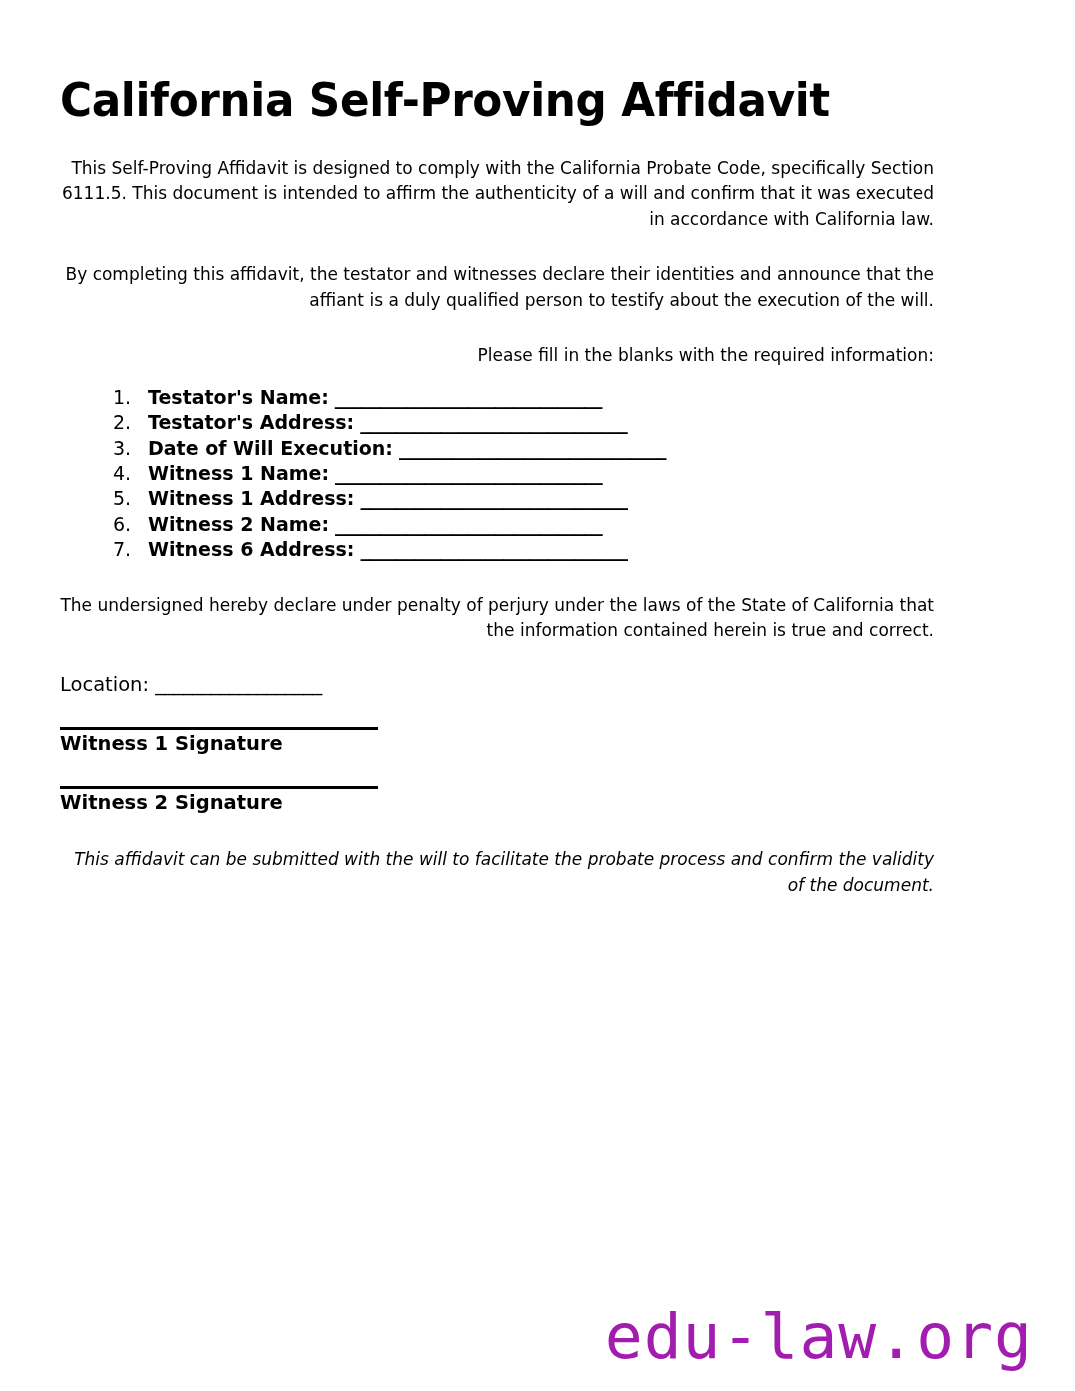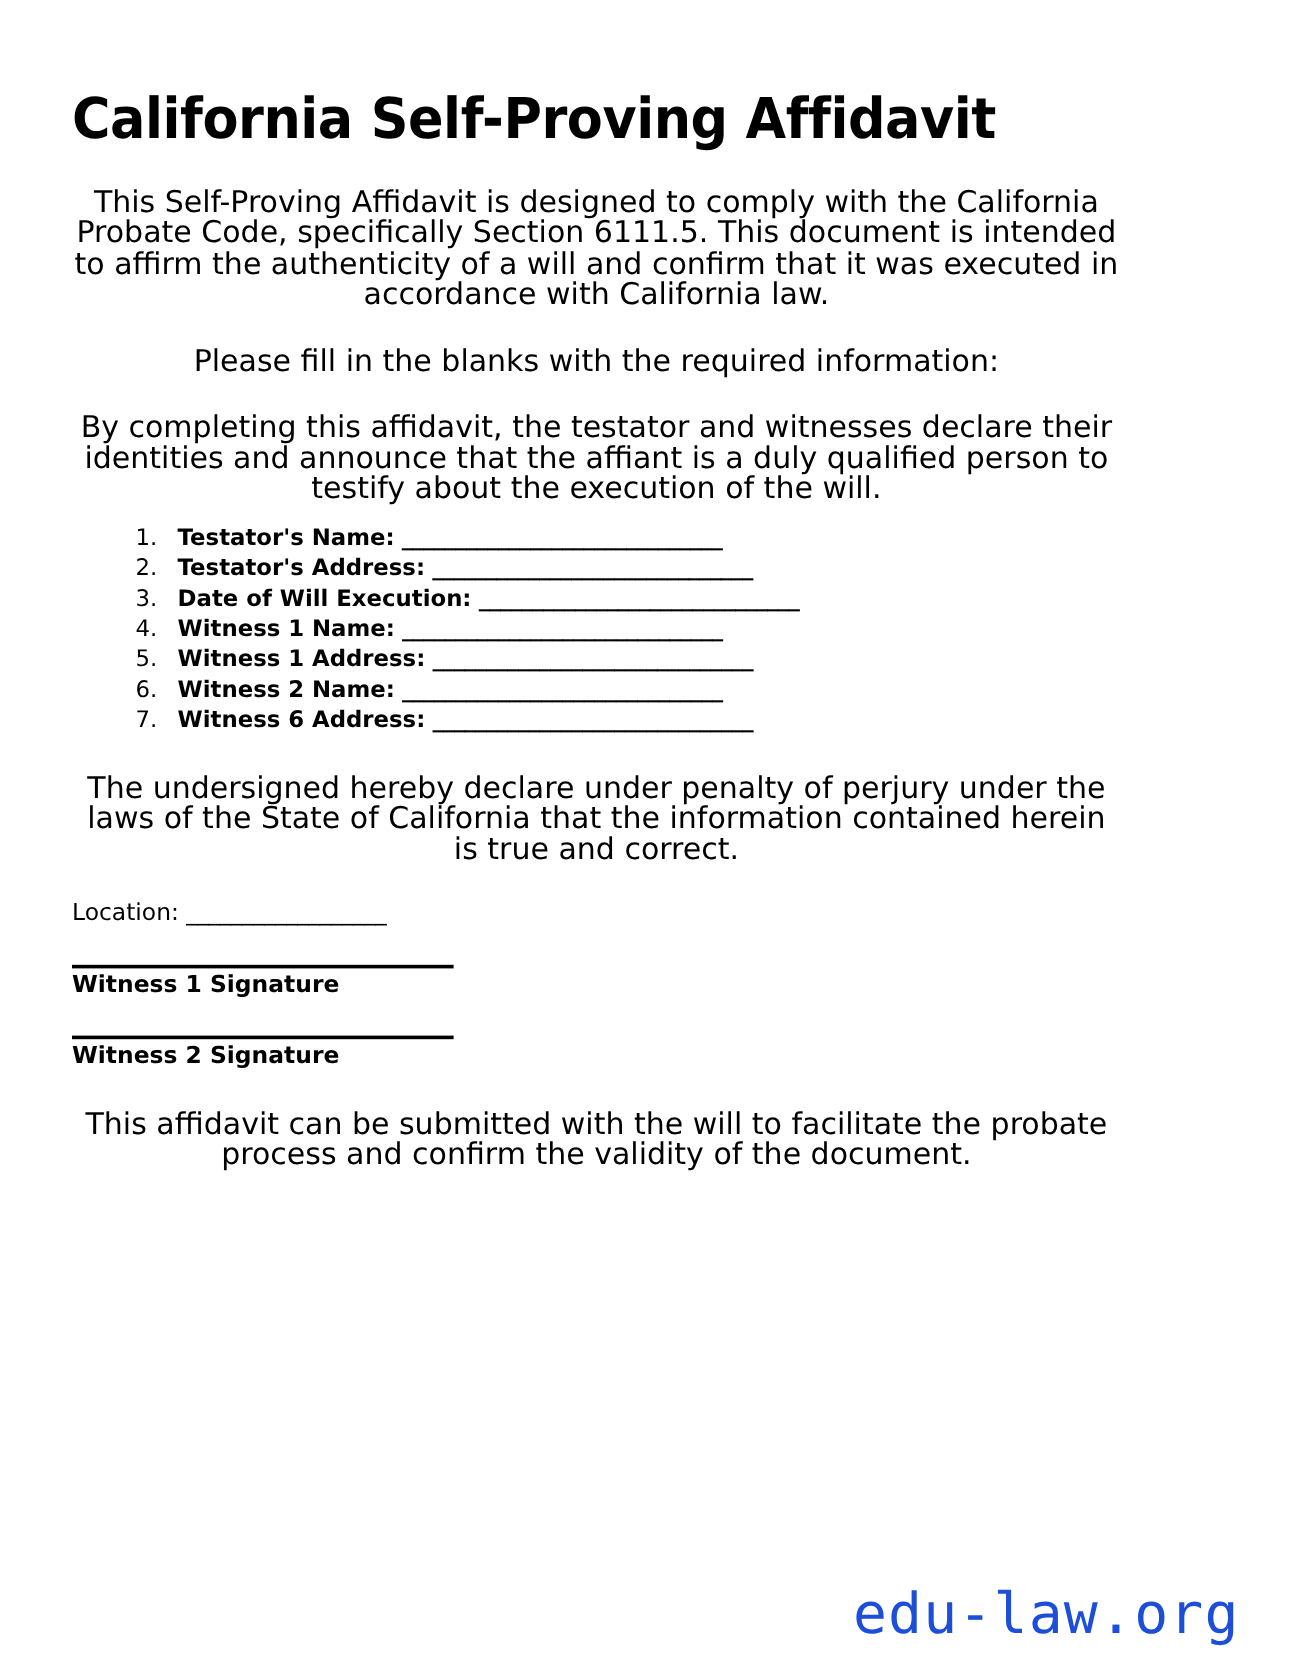--- a/index.html
+++ b/index.html
@@ -33,26 +33,26 @@
     line-height: 1.1;
     letter-spacing: -0.4px;
     margin: 0;
     padding-top: 14px;
     transform: scaleX(0.93);
     transform-origin: left center;
     white-space: nowrap;
   }
 
   .para {
-    font-size: 25px;
+    font-size: 17px;
     line-height: 25.5px;
     margin: 0;
     padding-top: 30px;
     max-width: 935px;
-    text-align: center;
+    text-align: right;
   }
 
   ol.fields {
     margin: 0;
     padding: 16px 0 0 0;
     list-style: none;
     counter-reset: fielditem;
   }
 
   ol.fields li {
@@ -107,45 +107,46 @@
   }
 
   .sig-label {
     font-size: 19.5px;
     line-height: 25px;
     font-weight: bold;
   }
 
   .closing {
     padding-top: 32px;
+    font-style: italic;
   }
 
   .watermark {
     position: absolute;
     right: 42px;
     bottom: 18px;
     font-family: "DejaVu Sans Mono", monospace;
-    font-size: 47px;
+    font-size: 63px;
     letter-spacing: 1px;
-    color: #1d4ed8;
+    color: #a21caf;
     white-space: nowrap;
   }
 </style>
 </head>
 <body>
 
 <div class="page">
 
   <h1 class="doc-title">California Self-Proving Affidavit</h1>
 
   <p class="para">This Self-Proving Affidavit is designed to comply with the California Probate Code, specifically Section 6111.5. This document is intended to affirm the authenticity of a will and confirm that it was executed in accordance with California law.</p>
 
+  <p class="para">By completing this affidavit, the testator and witnesses declare their identities and announce that the affiant is a duly qualified person to testify about the execution of the will.</p>
+
   <p class="para">Please fill in the blanks with the required information:</p>
-
-  <p class="para">By completing this affidavit, the testator and witnesses declare their identities and announce that the affiant is a duly qualified person to testify about the execution of the will.</p>
 
   <ol class="fields">
     <li><span class="fld-label">Testator's Name:</span> <span class="fld-blank">______________________________</span></li>
     <li><span class="fld-label">Testator's Address:</span> <span class="fld-blank">______________________________</span></li>
     <li><span class="fld-label">Date of Will Execution:</span> <span class="fld-blank">______________________________</span></li>
     <li><span class="fld-label">Witness 1 Name:</span> <span class="fld-blank">______________________________</span></li>
     <li><span class="fld-label">Witness 1 Address:</span> <span class="fld-blank">______________________________</span></li>
     <li><span class="fld-label">Witness 2 Name:</span> <span class="fld-blank">______________________________</span></li>
     <li><span class="fld-label">Witness 6 Address:</span> <span class="fld-blank">______________________________</span></li>
   </ol>

